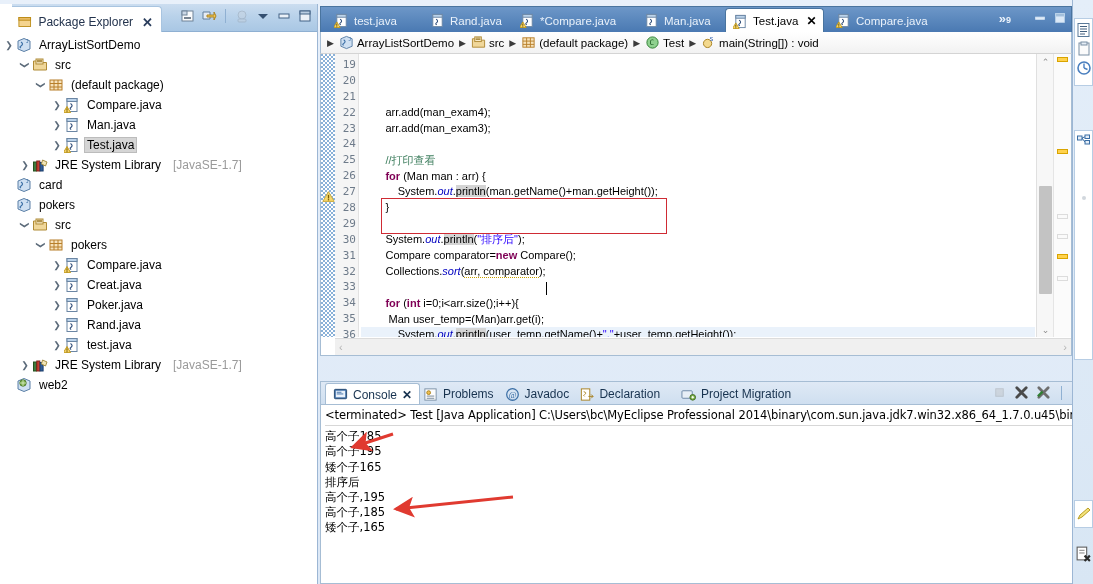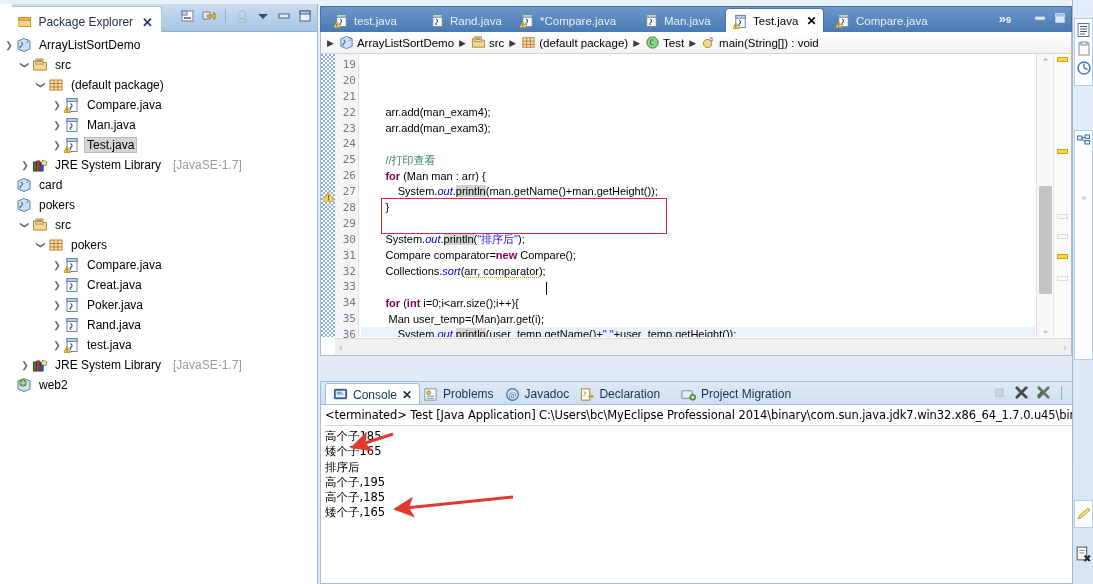--- a/index.html
+++ b/index.html
@@ -771,20 +771,21 @@
                 <path d="M11.2 11 h2.6 M12.5 9.7 v2.6" stroke="#fff" stroke-width="1.1"></path>
             </svg>
           </span>
           <span>Project Migration</span>
         </div>
       </div>
     <div id="console-body">
         <div class="cline term">&lt;terminated&gt; Test [Java Application] C:\Users\bc\MyEclipse Professional 2014\binary\com.sun.java.jdk7.win32.x86_64_1.7.0.u45\bin\</div>
         <div style="height: 1px; background: rgb(215, 215, 215); margin: 2px 0px 3px;"></div>
         <div class="cline">高个子185</div>
+        <div class="cline">高个子195</div>
         <div class="cline">矮个子165</div>
         <div class="cline">排序后</div>
         <div class="cline">高个子,195</div>
         <div class="cline">高个子,185</div>
         <div class="cline">矮个子,165</div>
       </div>
   </div>
 
   <div id="right-rail">
     <div class="rail-box" style="top:18px;height:68px;">

